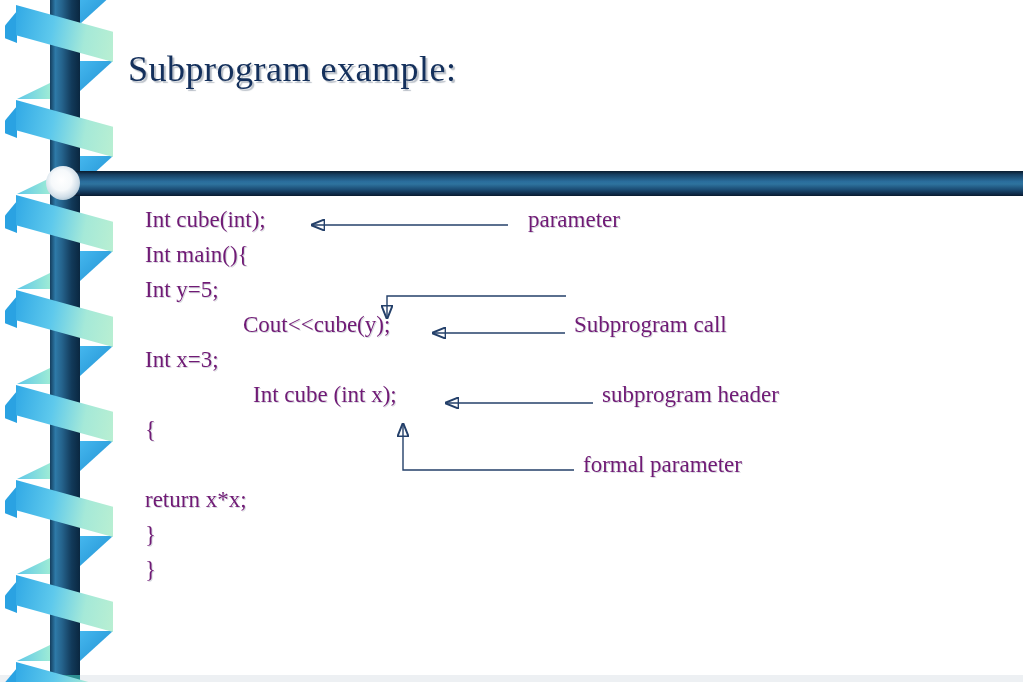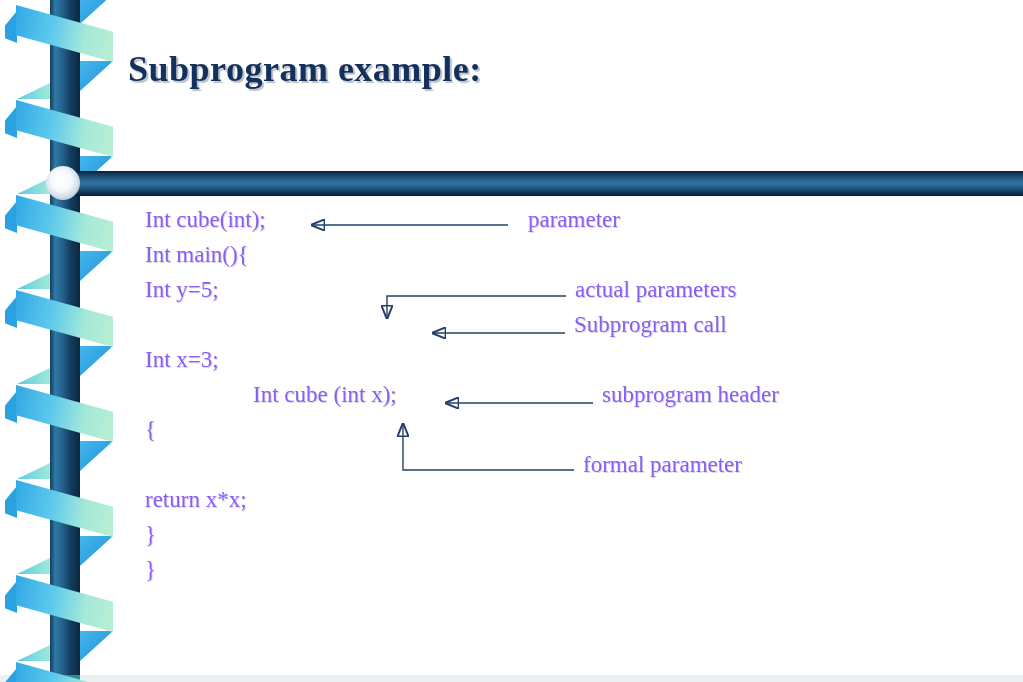--- a/index.html
+++ b/index.html
@@ -25,24 +25,24 @@
   .poleFoot{position:absolute;left:50px;width:30px;top:675px;height:7px;background:#2c8f92;z-index:4;}
 
   
   .hbar{position:absolute;left:62px;right:0;top:171px;height:25px;z-index:6;
         background:linear-gradient(to bottom,#0a1c2e 0%,#163f61 14%,#2a6d9c 42%,#2e739e 52%,#1b4c74 74%,#0c2440 95%,#081a2c 100%);}
   .sphere{position:absolute;left:46px;top:166px;width:34px;height:34px;border-radius:50%;z-index:7;
           background:radial-gradient(circle at 45% 42%,#ffffff 0%,#f6f9fb 38%,#d2dfe9 62%,#9db9ca 84%,rgba(157,185,202,0) 100%);}
 
   
   .title{position:absolute;left:128px;top:48px;z-index:10;
-         font-size:36px;font-weight:bold;letter-spacing:.5px;color:#14305c;
+         font-size:36px;font-weight:normal;letter-spacing:.5px;color:#14305c;
          text-shadow:2px 2px 1px rgba(130,140,155,.55);white-space:nowrap;}
   .code{position:absolute;left:145px;top:207px;width:870px;z-index:10;
-        font-size:23px;color:#8b5cf6;text-shadow:1px 1px 0 rgba(150,160,170,.38);}
+        font-size:23px;color:#701a75;text-shadow:1px 1px 0 rgba(150,160,170,.38);}
   .row{position:relative;height:35px;white-space:nowrap;}
   .lbl{position:absolute;top:0;}
 
   
   .arrows{position:absolute;left:0;top:0;z-index:9;pointer-events:none;}
   .arrows path{fill:none;stroke:#24406a;stroke-width:1.4;}
 </style>
 </head>
 <body>
 
@@ -106,23 +106,23 @@
   <div class="code">
     <div class="row">
       <span>Int cube(int);</span>
       <span class="lbl" style="left:383px">parameter</span>
     </div>
     <div class="row">
       <span>Int main(){</span>
     </div>
     <div class="row">
       <span style="">Int y=5;</span>
-      <span class="lbl" style="left:430px">actual parameters</span>
     </div>
     <div class="row">
+      <span style="margin-left:98px">Cout&lt;&lt;cube(y);</span>
       <span class="lbl" style="left:429px">Subprogram call</span>
     </div>
     <div class="row">
       <span style="">Int x=3;</span>
     </div>
     <div class="row">
       <span style="margin-left:108px">Int cube (int x);</span>
       <span class="lbl" style="left:457px">subprogram header</span>
     </div>
     <div class="row">

